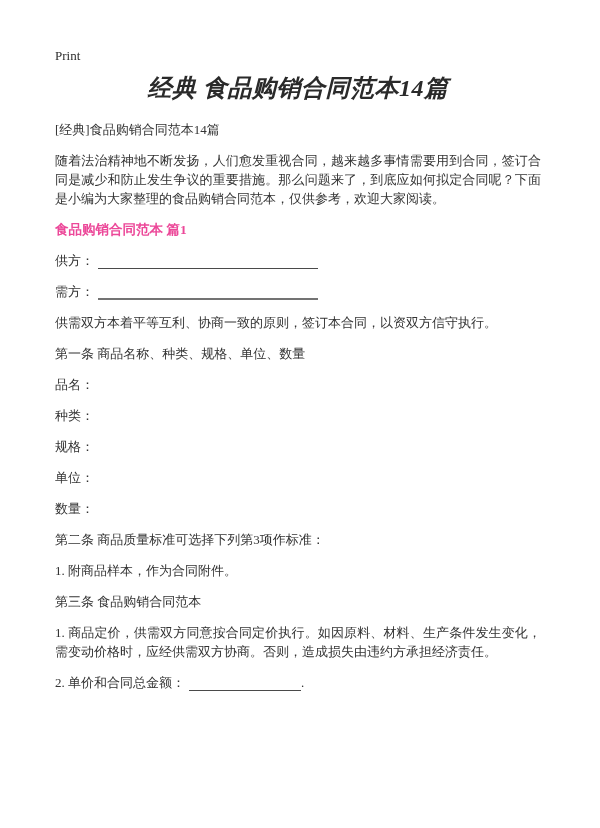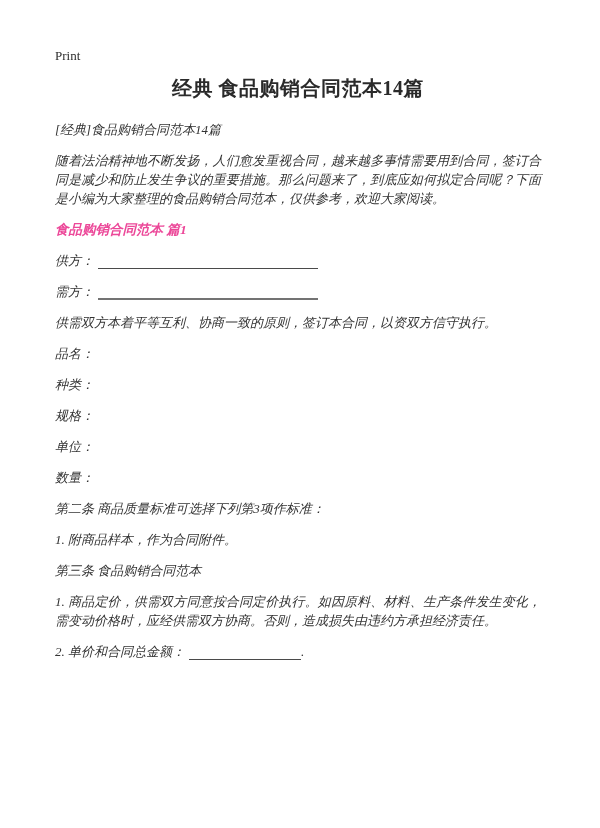--- a/index.html
+++ b/index.html
@@ -20,34 +20,34 @@
   }
   .print-label {
     font-size: 13px;
     line-height: 16px;
     margin: 0 0 12px 0;
     color: #2e2e2e;
     cursor: pointer;
     display: inline-block;
   }
   .doc-title {
-    font-size: 20px;
+    font-size: 24px;
     font-weight: bold;
     line-height: 24px;
     text-align: center;
     margin: 0 0 20px 0;
     color: #2a2a2a;
     letter-spacing: 0.5px;
+    font-style: italic;
   }
   p, h2 {
     font-size: 13px;
     line-height: 19px;
     margin: 0 0 12px 0;
     color: #333333;
-    font-style: italic;
   }
   h2.article-heading {
     font-size: 13.5px;
     font-weight: bold;
     color: #ec4899;
   }
   .justified {
     text-align: justify;
   }
   .blank {
@@ -86,20 +86,21 @@
   <p>
     <span>供方：</span><span class="blank w220"></span>
   </p>
 
   <p>
     <span>需方：</span><span class="blank thick w220"></span>
   </p>
 
   <p>供需双方本着平等互利、协商一致的原则，签订本合同，以资双方信守执行。</p>
 
+  <p>第一条 商品名称、种类、规格、单位、数量</p>
 
   <p>品名：</p>
 
   <p>种类：</p>
 
   <p>规格：</p>
 
   <p>单位：</p>
 
   <p>数量：</p>

